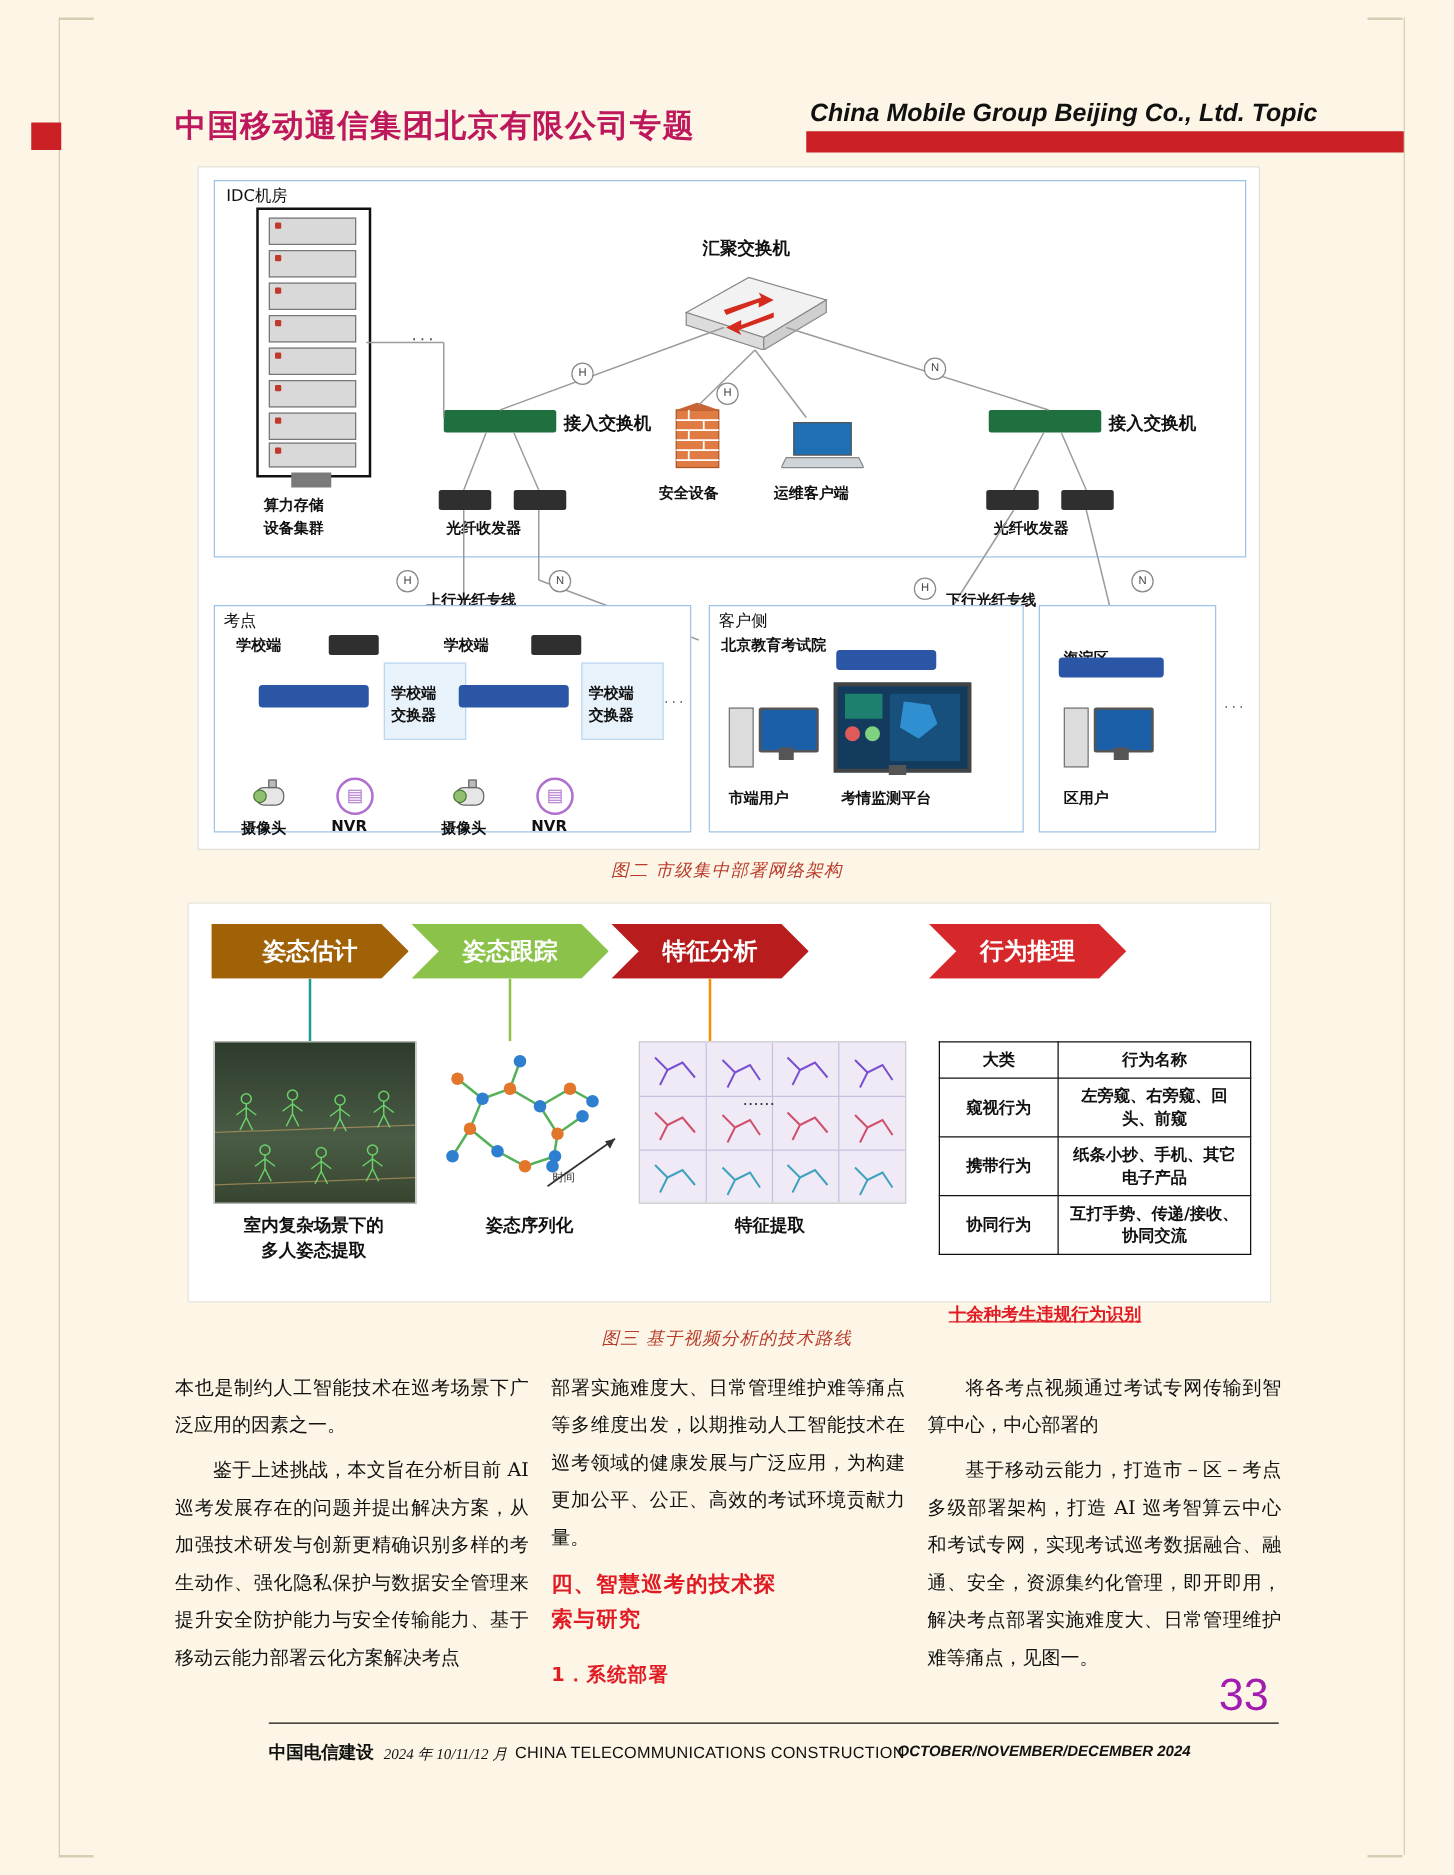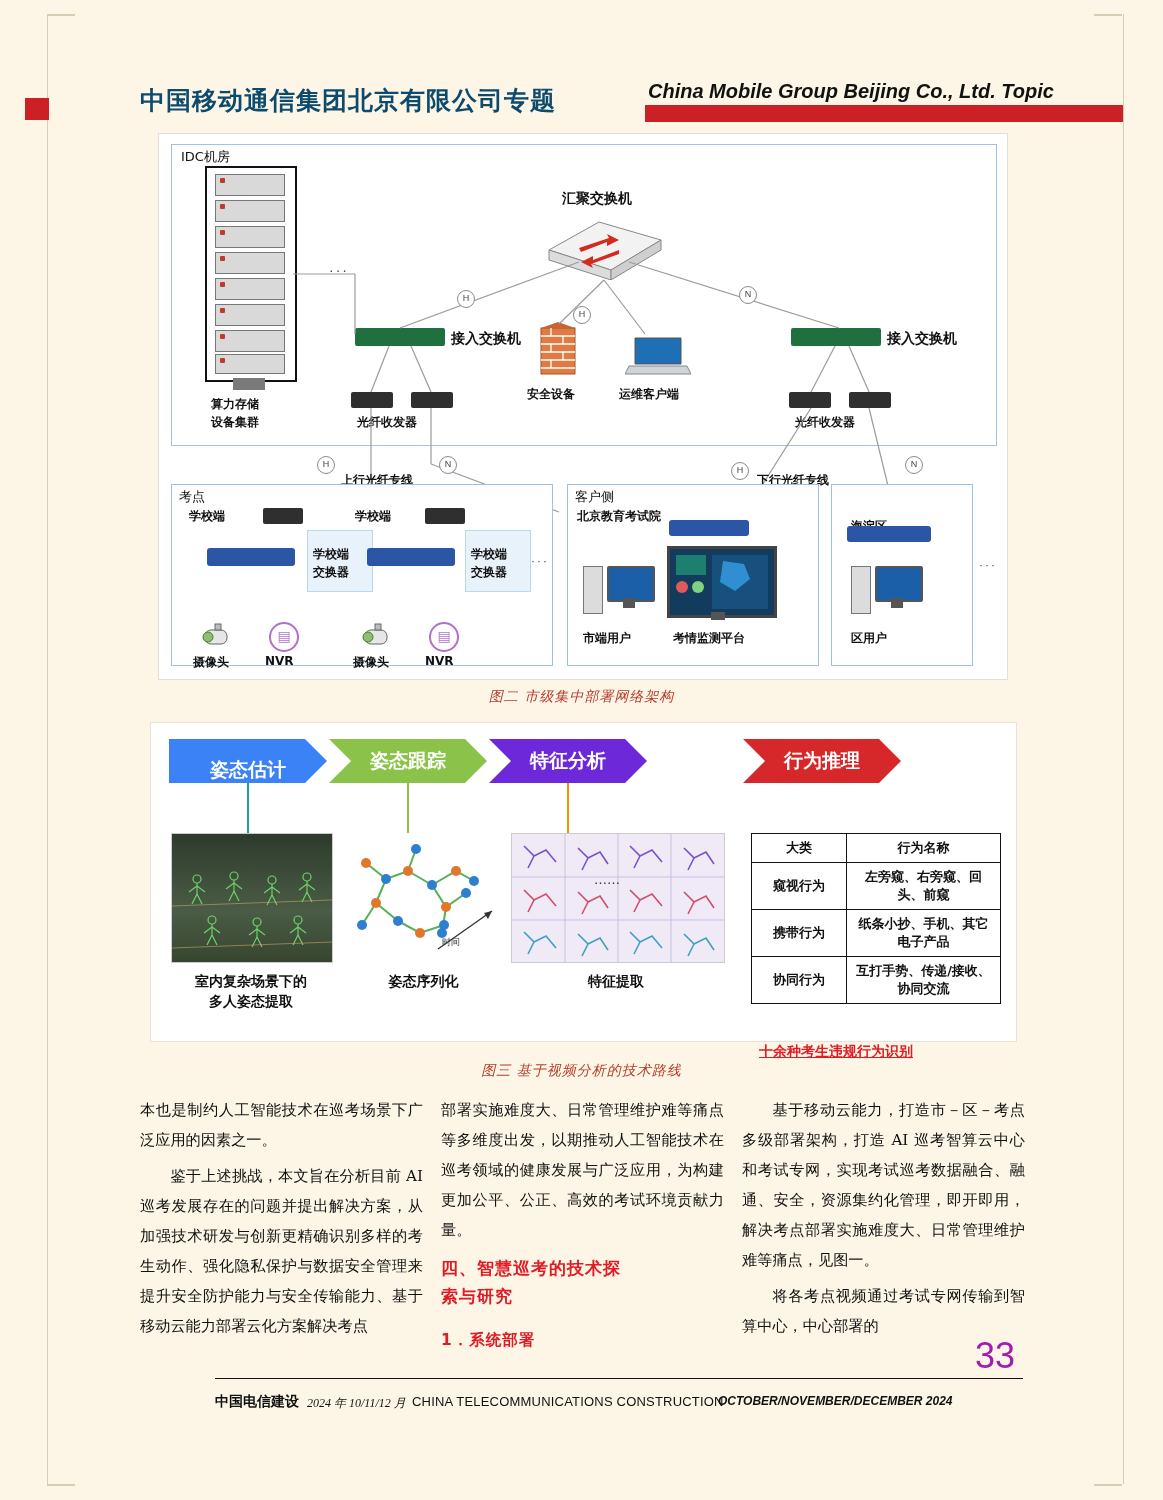--- a/index.html
+++ b/index.html
@@ -18,21 +18,21 @@
   .corner-tl{position:absolute;left:47px;top:14px;width:28px;height:2px;background:#d8cdb2;}
   .corner-bl{position:absolute;left:47px;top:1484px;width:28px;height:2px;background:#d8cdb2;}
   .corner-tr{position:absolute;right:41px;top:14px;width:28px;height:2px;background:#d8cdb2;}
   .corner-br{position:absolute;right:41px;top:1484px;width:28px;height:2px;background:#d8cdb2;}
 
   
   .red-square{position:absolute;left:25px;top:98px;width:24px;height:22px;background:#cc2027;}
   .hdr-cn{
     position:absolute;left:140px;top:84px;
     font-family:Liberation Mono, monospace;
-    font-size:25px;font-weight:700;color:#0c4a6e;letter-spacing:1px;
+    font-size:25px;font-weight:700;color:#be185d;letter-spacing:1px;
   }
   .hdr-en-bar{
     position:absolute;left:645px;top:105px;width:478px;height:17px;background:#cc2027;
   }
   .hdr-en{
     position:absolute;left:648px;top:80px;
     font-family:"Liberation Sans", sans-serif;
     font-size:20px;font-weight:700;font-style:italic;color:#111;
     letter-spacing:0px;
   }
@@ -301,27 +301,27 @@
   <div class="sw blue" style="left:688px;top:392px;width:84px;height:16px;border-radius:3px;"></div>
   <div class="pc" style="left:692px;top:432px;width:18px;height:46px;"></div>
   <div class="mon" style="left:716px;top:432px;width:44px;height:32px;"></div>
   <div class="mon-stand" style="left:732px;top:464px;width:12px;height:10px;"></div>
   <div class="lbl lbl-b" style="left:692px;top:496px;">区用户</div>
   <div class="dots" style="left:820px;top:424px;font-size:12px;">···</div>
 </div>
 <div class="caption" style="left:0;top:688px;">图二 市级集中部署网络架构</div>
 
 <div class="fig3">
-  <div class="chev first" style="left:18px;top:16px;width:158px;background:#3b82f6;align-items:flex-end;">
+  <div class="chev first" style="left:18px;top:16px;width:158px;background:#a16207;">
     <span>姿态估计</span>
   </div>
   <div class="chev" style="left:178px;top:16px;width:158px;background:#8bc34a;">
     <span>姿态跟踪</span>
   </div>
-  <div class="chev" style="left:338px;top:16px;width:158px;background:#6d28d9;">
+  <div class="chev" style="left:338px;top:16px;width:158px;background:#b91c1c;">
     <span>特征分析</span>
   </div>
   <div class="chev" style="left:592px;top:16px;width:158px;background:#d6272a;justify-content:center;">
     <span>行为推理</span>
   </div>
 
   <div class="connector" style="left:96px;top:60px;height:50px;background:#1a9e8f;"></div>
   <div class="connector" style="left:256px;top:60px;height:50px;background:#8bc34a;"></div>
   <div class="connector" style="left:416px;top:60px;height:50px;background:#f29100;"></div>
 
@@ -452,22 +452,22 @@
 </div>
 
 <div class="col" style="left:441px;top:1095px;">
   <p>部署实施难度大、日常管理维护难等痛点等多维度出发，以期推动人工智能技术在巡考领域的健康发展与广泛应用，为构建更加公平、公正、高效的考试环境贡献力量。</p>
   <div class="h-red">四、智慧巡考的技术探</div>
   <div class="h-red" style="margin-top:-4px;">索与研究</div>
   <div class="h-red2" style="margin-top:14px;">1．系统部署</div>
 </div>
 
 <div class="col" style="left:742px;top:1095px;">
+  <p class="indent">将各考点视频通过考试专网传输到智算中心，中心部署的</p>
   <p class="indent">基于移动云能力，打造市－区－考点多级部署架构，打造 AI 巡考智算云中心和考试专网，实现考试巡考数据融合、融通、安全，资源集约化管理，即开即用，解决考点部署实施难度大、日常管理维护难等痛点，见图一。</p>
-  <p class="indent">将各考点视频通过考试专网传输到智算中心，中心部署的</p>
 </div>
 
 <div class="footer-line"></div>
 <div class="f-cn">中国电信建设</div>
 <div class="f-date">2024 年 10/11/12 月</div>
 <div class="f-en">CHINA TELECOMMUNICATIONS CONSTRUCTION</div>
 <div class="f-en2">OCTOBER/NOVEMBER/DECEMBER 2024</div>
 <div class="pageno">33</div>
 
 </body></html>

